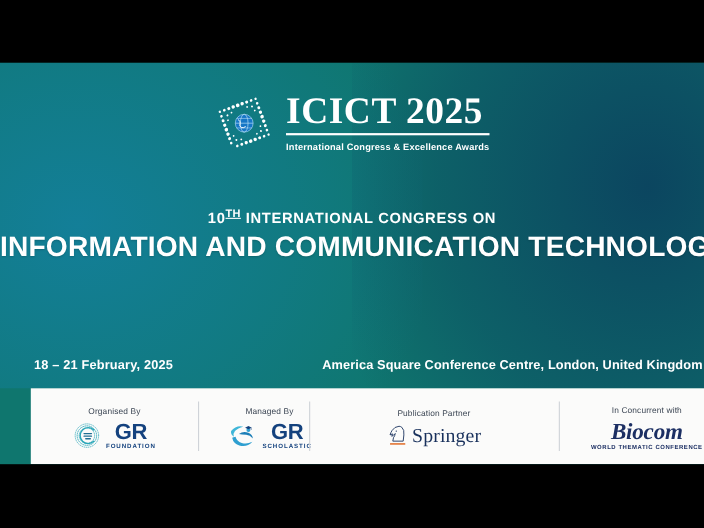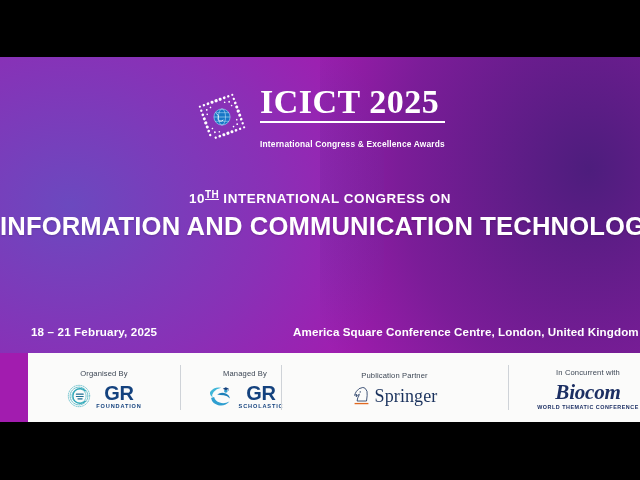--- a/index.html
+++ b/index.html
@@ -12,21 +12,21 @@
     width: 640px;
     height: 480px;
     overflow: hidden;
     font-family: "Liberation Sans", sans-serif;
   }
 
   #stage {
     position: relative;
     width: 640px;
     height: 480px;
-    background: #a21caf;
+    background: #0f766e;
   }
 
   
   .letterbox {
     position: absolute;
     left: 0;
     width: 640px;
     background: #000000;
     z-index: 40;
   }
@@ -124,21 +124,21 @@
   }
   #logo-tagline {
     font-family: "Liberation Sans", sans-serif;
     font-weight: bold;
     font-size: 8.4px;
     line-height: 12px;
     letter-spacing: 0.18px;
     color: #ffffff;
     white-space: nowrap;
     text-align: center;
-    padding-top: 15px;
+    padding-top: 4px;
   }
 
   
   #headline-block {
     position: absolute;
     left: 0;
     top: 132px;
     width: 640px;
     text-align: center;
   }

